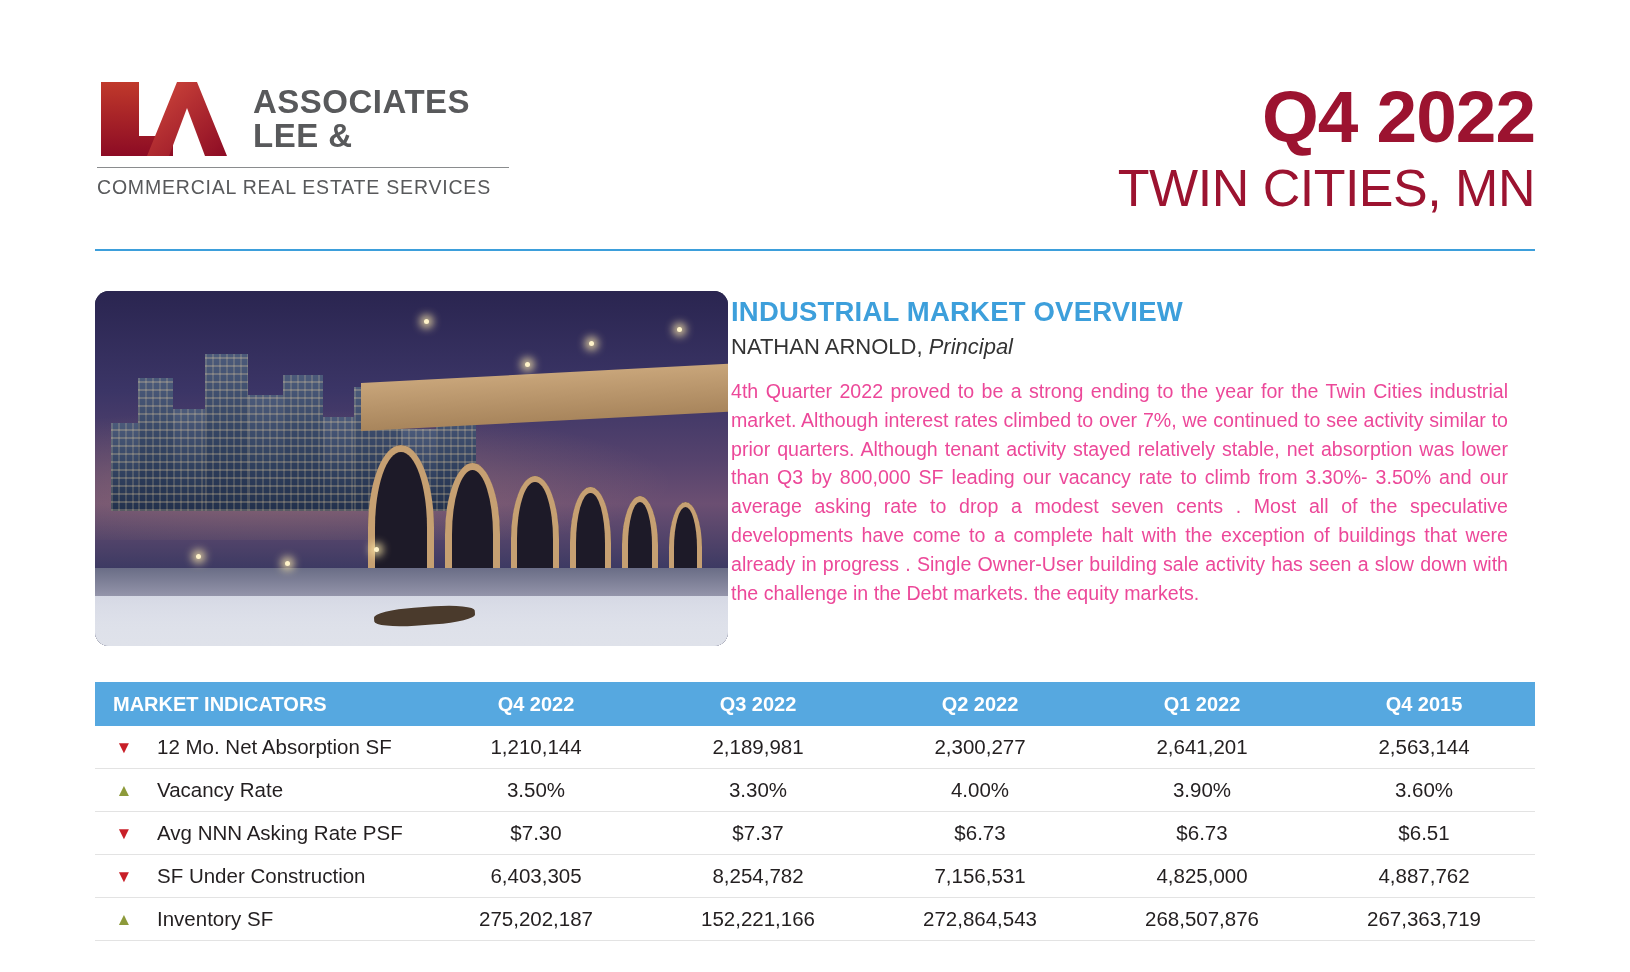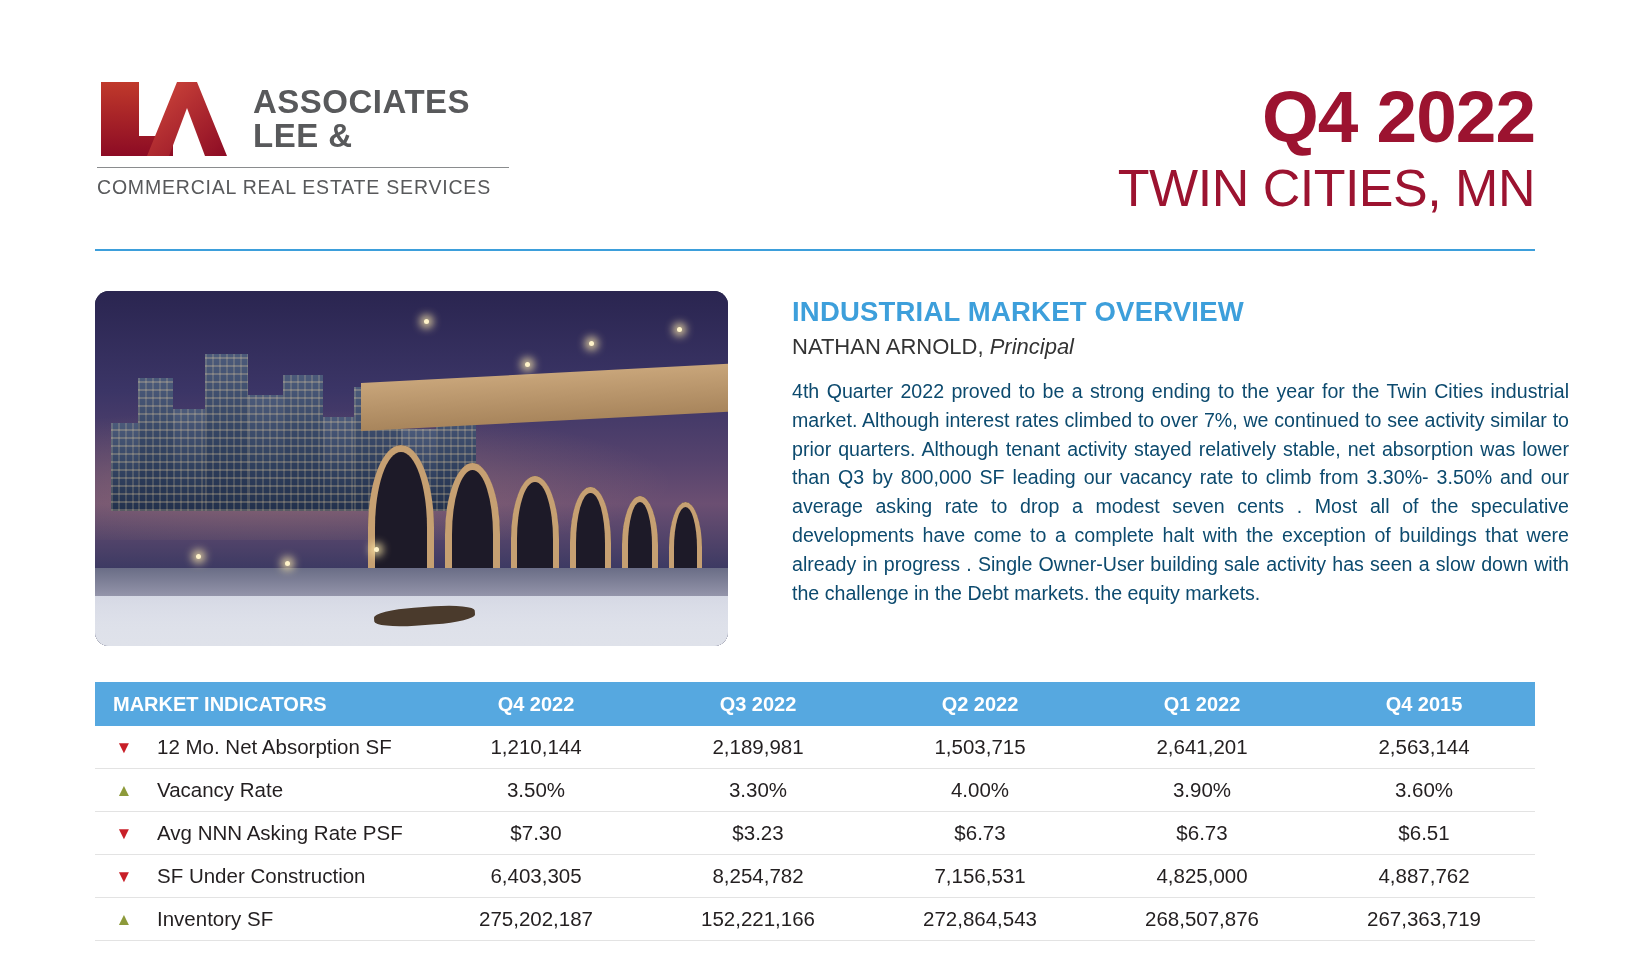--- a/index.html
+++ b/index.html
@@ -166,40 +166,40 @@
     position: absolute; left: 44%; bottom: 6%;
     width: 16%; height: 5%;
     background: #4a3a2c;
     border-radius: 40%;
     transform: rotate(-4deg);
   }
 
   
   .overview {
     position: absolute;
-    left: 792px; top: 296px;
+    left: 731px; top: 296px;
     width: 777px;
   }
   .ov-title {
     font-size: 27.5px;
     font-weight: bold;
     color: #3d9fdb;
     letter-spacing: 0.2px;
   }
   .ov-author {
     margin-top: 6px;
     font-size: 22px;
     color: #333;
   }
   .ov-author em { }
   .ov-body {
     margin-top: 17px;
     font-size: 19.6px;
     line-height: 1.47;
-    color: #0c4a6e;
+    color: #ec4899;
     text-align: justify;
   }
 
   
   .table {
     position: absolute;
     left: 95px; top: 682px;
     width: 1440px;
   }
   .t-head {
@@ -348,40 +348,40 @@
       <div class="c-val">Q2 2022</div>
       <div class="c-val">Q1 2022</div>
       <div class="c-val">Q4 2015</div>
     </div>
 
     <div class="t-row">
       <div class="c-arrow arrow-down">▼</div>
       <div class="c-label">12 Mo. Net Absorption SF</div>
       <div class="c-val">1,210,144</div>
       <div class="c-val">2,189,981</div>
-      <div class="c-val">1,503,715</div>
+      <div class="c-val">2,300,277</div>
       <div class="c-val">2,641,201</div>
       <div class="c-val">2,563,144</div>
     </div>
 
     <div class="t-row">
       <div class="c-arrow arrow-up">▲</div>
       <div class="c-label">Vacancy Rate</div>
       <div class="c-val">3.50%</div>
       <div class="c-val">3.30%</div>
       <div class="c-val">4.00%</div>
       <div class="c-val">3.90%</div>
       <div class="c-val">3.60%</div>
     </div>
 
     <div class="t-row">
       <div class="c-arrow arrow-down">▼</div>
       <div class="c-label">Avg NNN Asking Rate PSF</div>
       <div class="c-val">$7.30</div>
-      <div class="c-val">$3.23</div>
+      <div class="c-val">$7.37</div>
       <div class="c-val">$6.73</div>
       <div class="c-val">$6.73</div>
       <div class="c-val">$6.51</div>
     </div>
 
     <div class="t-row">
       <div class="c-arrow arrow-down">▼</div>
       <div class="c-label">SF Under Construction</div>
       <div class="c-val">6,403,305</div>
       <div class="c-val">8,254,782</div>

